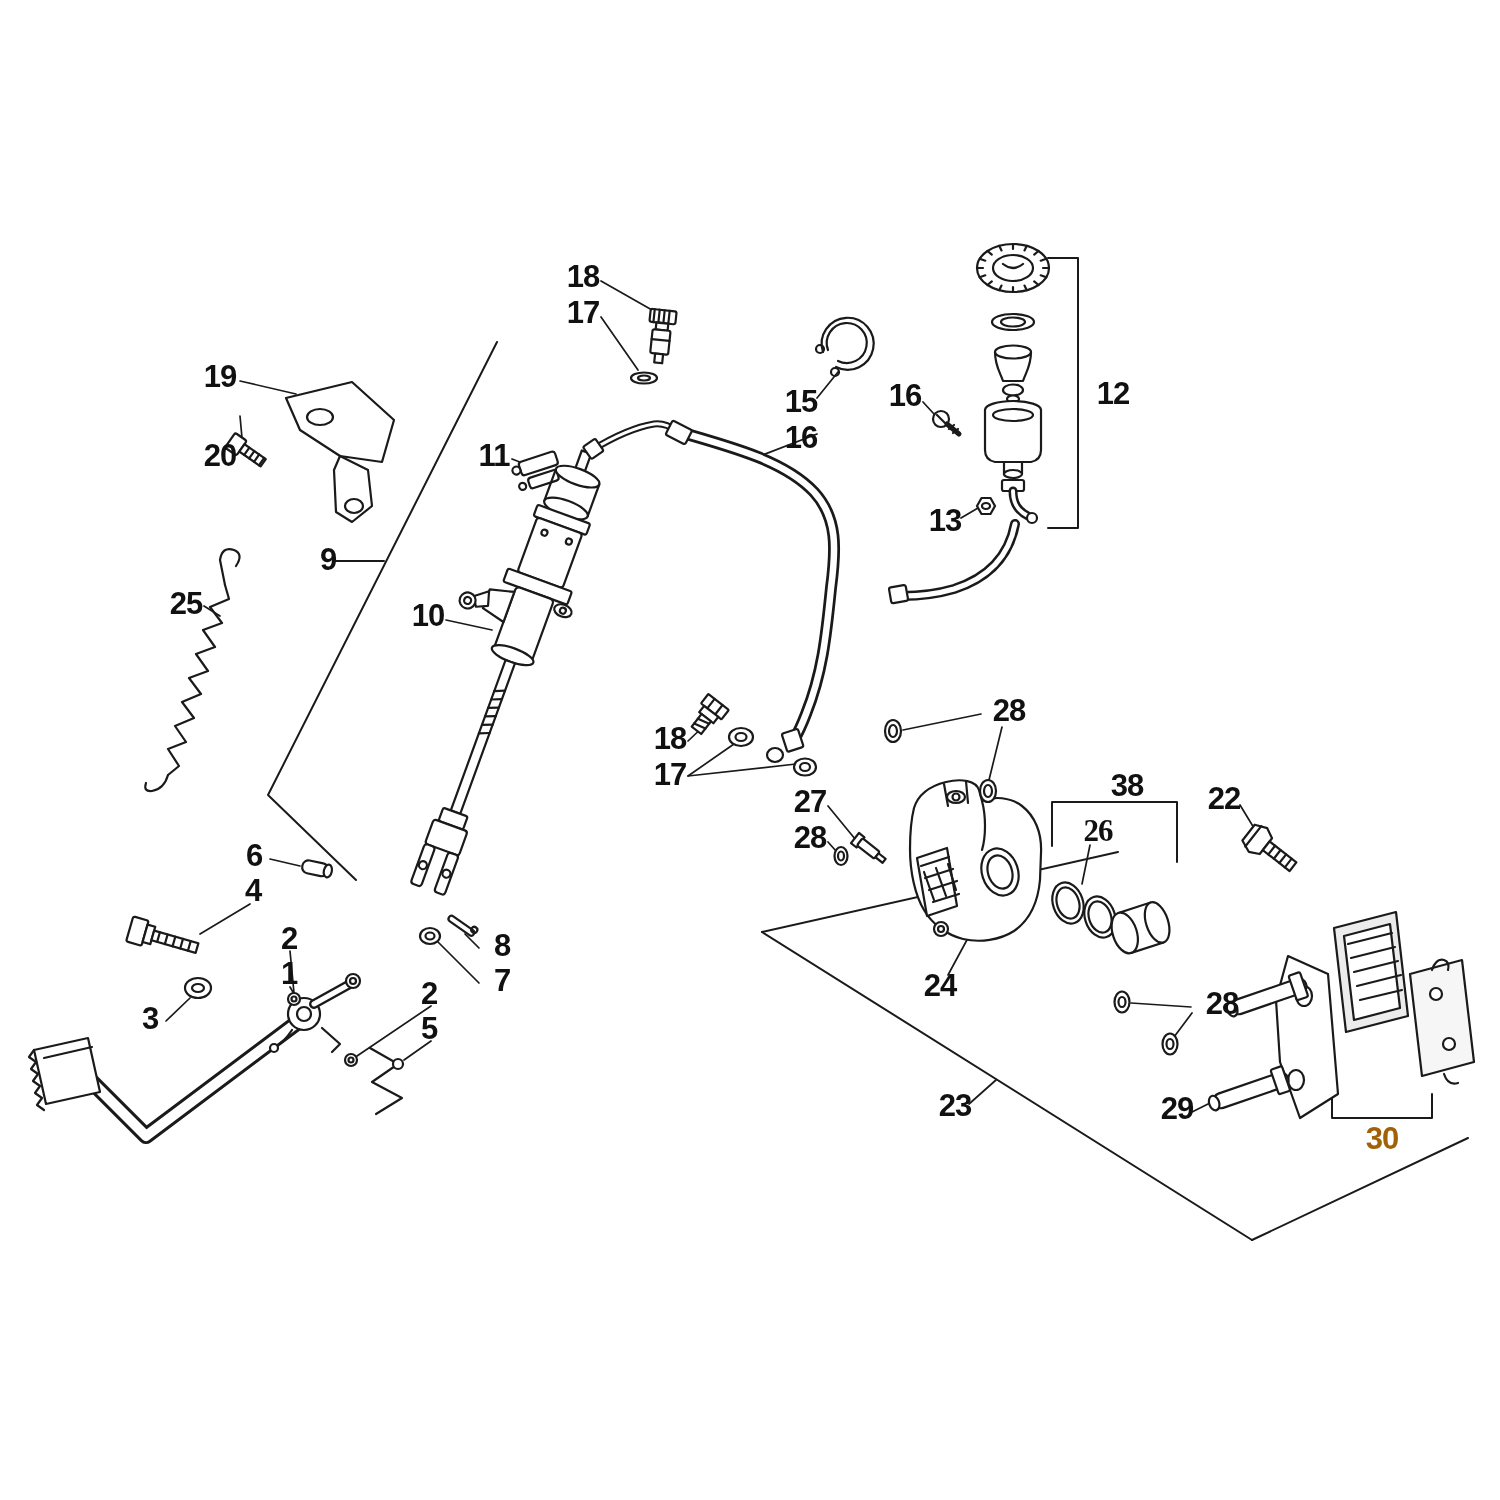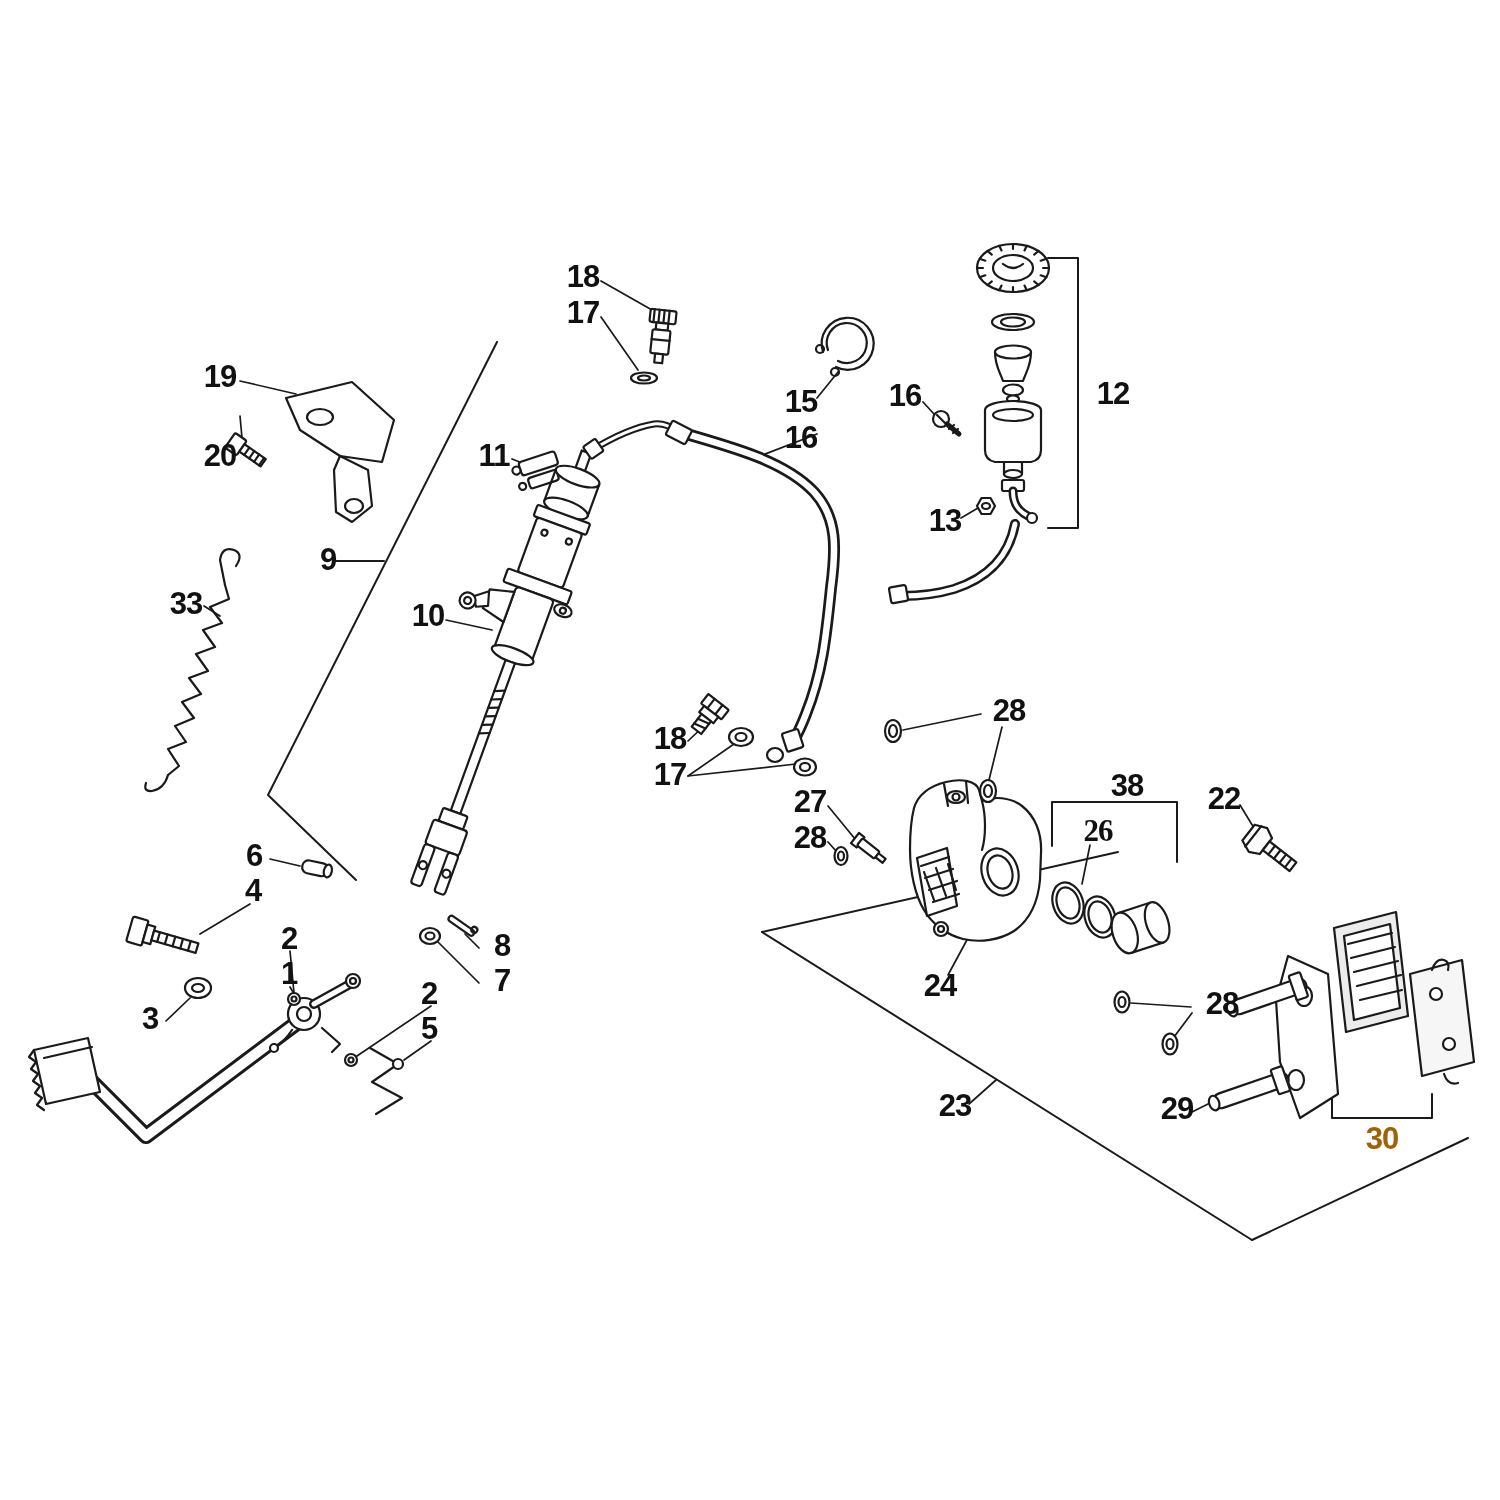--- a/index.html
+++ b/index.html
@@ -364,21 +364,21 @@
       <div class="callout" style="left: 575px; top: 313px; color: rgb(17, 17, 17);">17</div>
       <div class="callout" style="left: 212px; top: 377px; color: rgb(17, 17, 17);">19</div>
       <div class="callout" style="left: 212px; top: 412px; color: rgb(17, 17, 17); margin-top: 44px;">20</div>
       <div class="callout" style="left: 793px; top: 402px; color: rgb(17, 17, 17);">15</div>
       <div class="callout" style="left: 793px; top: 438px; color: rgb(17, 17, 17);">16</div>
       <div class="callout" style="left: 897px; top: 396px; color: rgb(17, 17, 17);">16</div>
       <div class="callout" style="left: 1105px; top: 394px; color: rgb(17, 17, 17);">12</div>
       <div class="callout" style="left: 486px; top: 456px; color: rgb(17, 17, 17);">11</div>
       <div class="callout" style="left: 937px; top: 521px; color: rgb(17, 17, 17);">13</div>
       <div class="callout" style="left: 320px; top: 560px; color: rgb(17, 17, 17);">9</div>
-      <div class="callout" style="left: 178px; top: 604px; color: rgb(17, 17, 17);">33</div>
+      <div class="callout" style="left: 178px; top: 604px; color: rgb(17, 17, 17);">25</div>
       <div class="callout" style="left: 420px; top: 616px; color: rgb(17, 17, 17);">10</div>
       <div class="callout" style="left: 662px; top: 739px; color: rgb(17, 17, 17);">18</div>
       <div class="callout" style="left: 662px; top: 775px; color: rgb(17, 17, 17);">17</div>
       <div class="callout" style="left: 1001px; top: 711px; color: rgb(17, 17, 17);">28</div>
       <div class="callout" style="left: 1119px; top: 786px; color: rgb(17, 17, 17);">38</div>
       <div class="callout" style="left: 802px; top: 802px; color: rgb(17, 17, 17);">27</div>
       <div class="callout" style="left: 1090px; top: 831px; color: rgb(17, 17, 17); font-family: Liberation Serif, serif;">26</div>
       <div class="callout" style="left: 802px; top: 838px; color: rgb(17, 17, 17);">28</div>
       <div class="callout" style="left: 1216px; top: 799px; color: rgb(17, 17, 17);">22</div>
       <div class="callout" style="left: 246px; top: 856px; color: rgb(17, 17, 17);">6</div>

